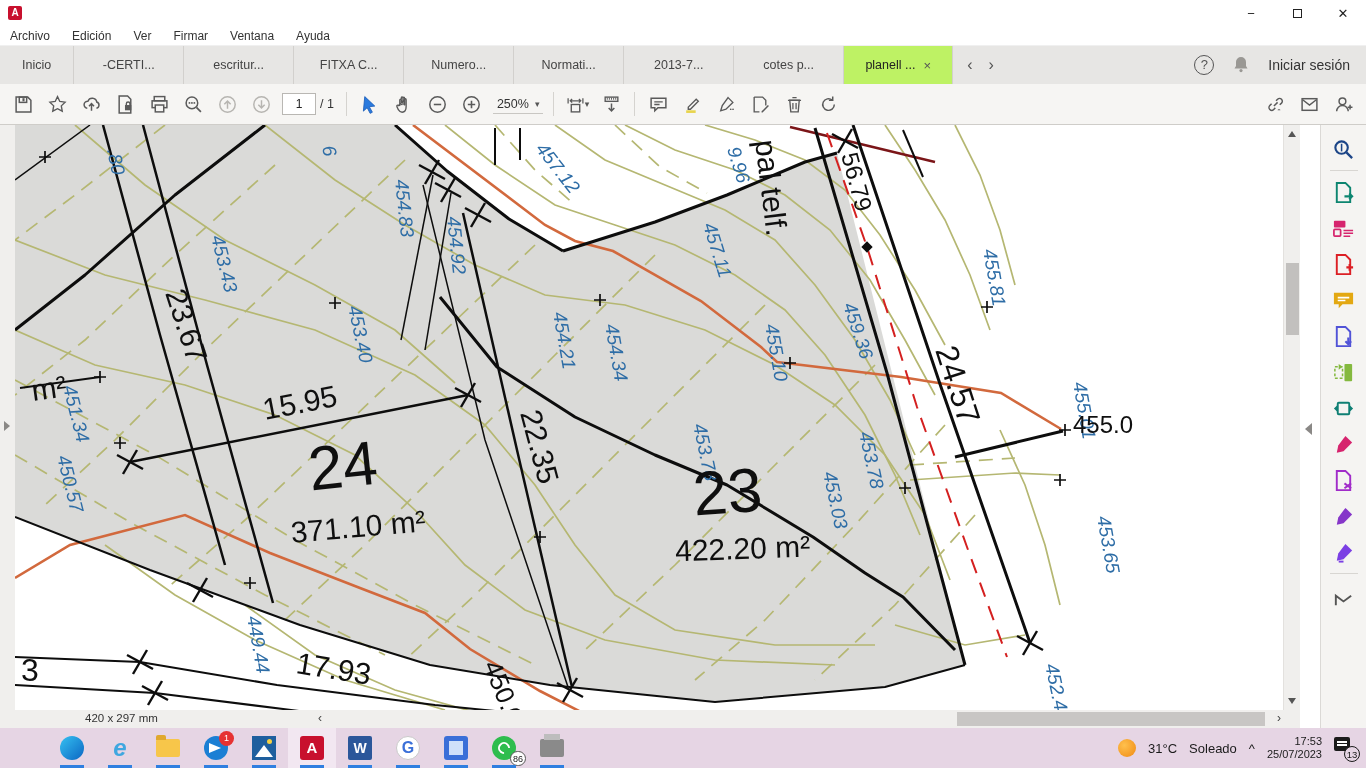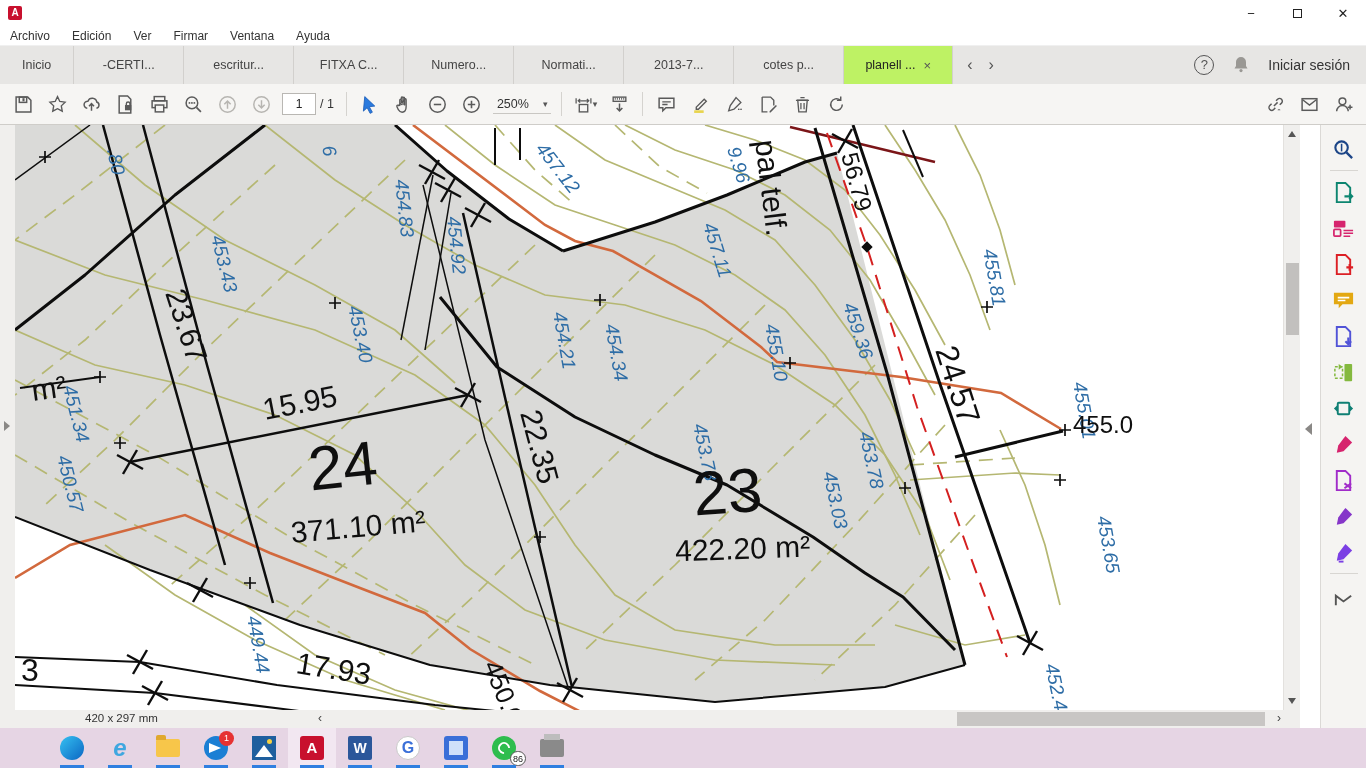--- a/index.html
+++ b/index.html
@@ -29,21 +29,21 @@
   .help-circle { width:20px; height:20px; border:1.5px solid #555; border-radius:50%; text-align:center; line-height:18px; font-size:13px; color:#555; }
   .signin { font-size:14px; color:#333; }
 
   
   .toolbar { height:41px; background:#f6f5f3; border-bottom:1px solid #cfcdc9; display:flex; align-items:center; padding:0 6px; }
   .tbtn { width:34px; height:32px; display:flex; align-items:center; justify-content:center; flex:none; }
   .tbtn svg { width:19px; height:19px; }
   .tb-sep { width:1px; height:24px; background:#d5d3cf; margin:0 6px; flex:none; }
   .page-box { width:34px; height:22px; border:1px solid #b9b7b3; background:#fff; font-size:12px; text-align:center; line-height:20px; color:#222; margin:0 4px; flex:none; }
   .page-total { font-size:12.5px; color:#333; margin-right:6px; flex:none; }
-  .zoom-box { display:flex; align-items:center; font-size:12.5px; color:#333; gap:14px; margin:0 4px; flex:none; border-bottom:1px solid #c9c7c3; padding:2px 4px; }
+  .zoom-box { display:flex; align-items:center; font-size:12.5px; color:#333; gap:6px; margin:0 4px; flex:none; border-bottom:1px solid #c9c7c3; padding:2px 4px; }
   .caret { font-size:9px; color:#555; }
   .tb-spacer { flex:1; }
 
   
   .main { height:603px; display:flex; }
   .left-strip { width:15px; background:#f0efed; position:relative; }
   .strip-arrow-r { position:absolute; top:296px; left:4px; width:0; height:0; border-top:5px solid transparent; border-bottom:5px solid transparent; border-left:6px solid #8a8886; }
   .doc-col { width:1285px; display:flex; flex-direction:column; }
   .doc-canvas { height:585px; position:relative; background:#fff; overflow:hidden; }
   #map { position:absolute; left:0; top:0; }
@@ -613,13 +613,27 @@
       <div class="tk-app">
         <div class="ic ic-whatsapp"></div>
         <div class="tk-badge light">86</div>
         <div class="tk-underline"></div>
       </div>
       <div class="tk-app">
         <div class="ic ic-printer"></div>
         <div class="tk-underline"></div>
       </div>
     </div>
+  <div class="tray">
+    <div class="sun"></div>
+    <span class="weather-text">31°C</span>
+    <span class="weather-text">Soleado</span>
+    <span class="tray-chevron">^</span>
+    <div class="clock">
+      <div>17:53</div>
+      <div>25/07/2023</div>
+    </div>
+    <div class="notif">
+      <div class="notif-box"></div>
+      <div class="notif-count">13</div>
+    </div>
+  </div>
 </div>
 
 </body></html>

